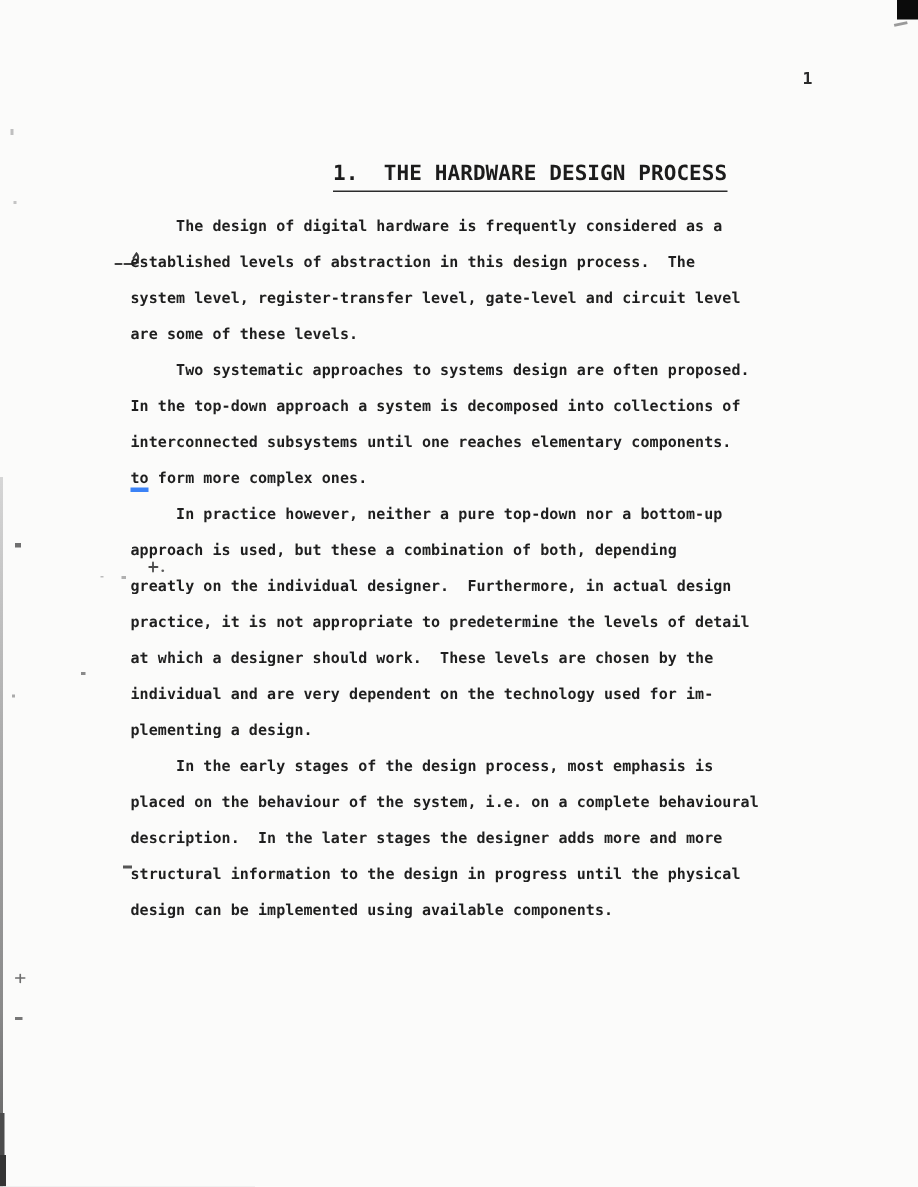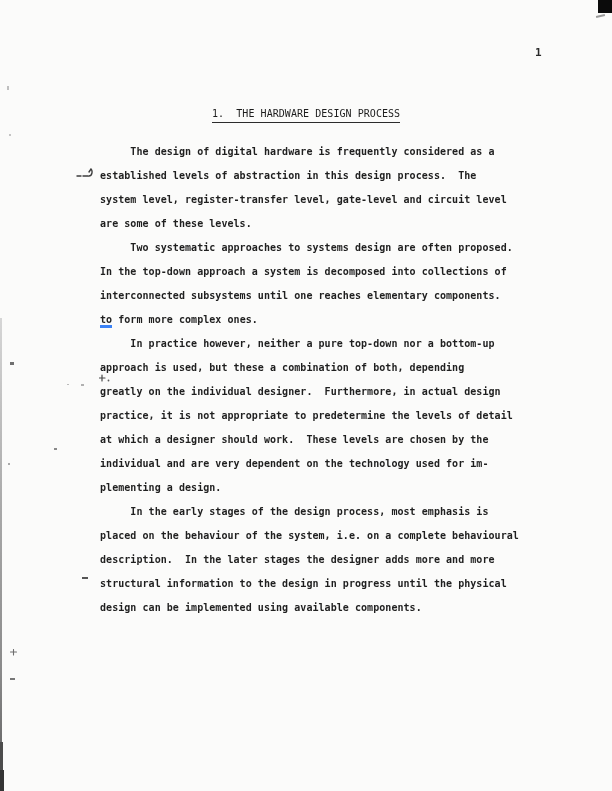--- a/index.html
+++ b/index.html
@@ -20,33 +20,33 @@
   .page-number {
     position: absolute;
     left: 535px;
     top: 46px;
     font-size: 11px;
     font-weight: bold;
     color: #2a2a2a;
   }
   .doc-title {
     position: absolute;
-    left: 212px;
+    left: 222px;
     top: 108px;
-    font-size: 10px;
-    font-weight: normal;
+    font-size: 14px;
+    font-weight: bold;
     letter-spacing: 0.05px;
     white-space: pre;
     color: #1c1c1c;
     border-bottom: 1px solid #2c2c2c;
     padding-bottom: 3px;
   }
   .body-text {
     position: absolute;
-    left: 100px;
+    left: 87px;
     top: 140px;
     width: 440px;
   }
   .tline {
     height: 24px;
     line-height: 24px;
     font-size: 10px;
     font-weight: bold;
     letter-spacing: 0.05px;
     white-space: pre;

